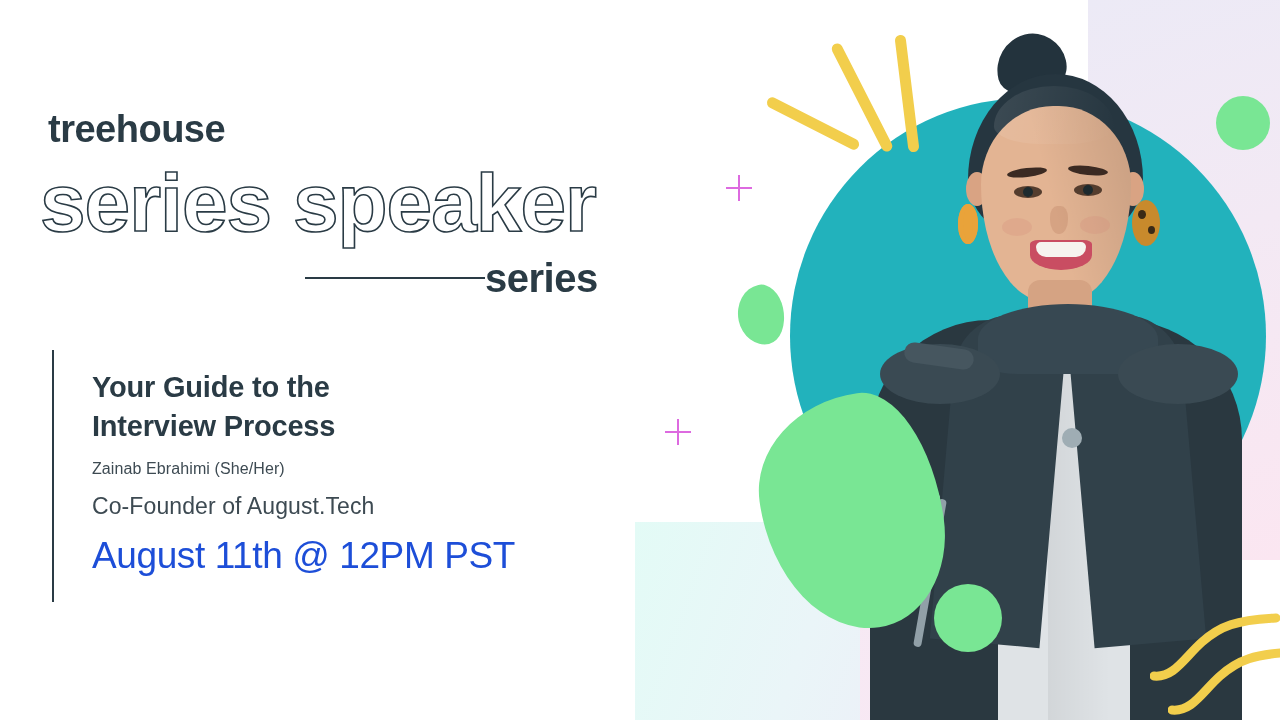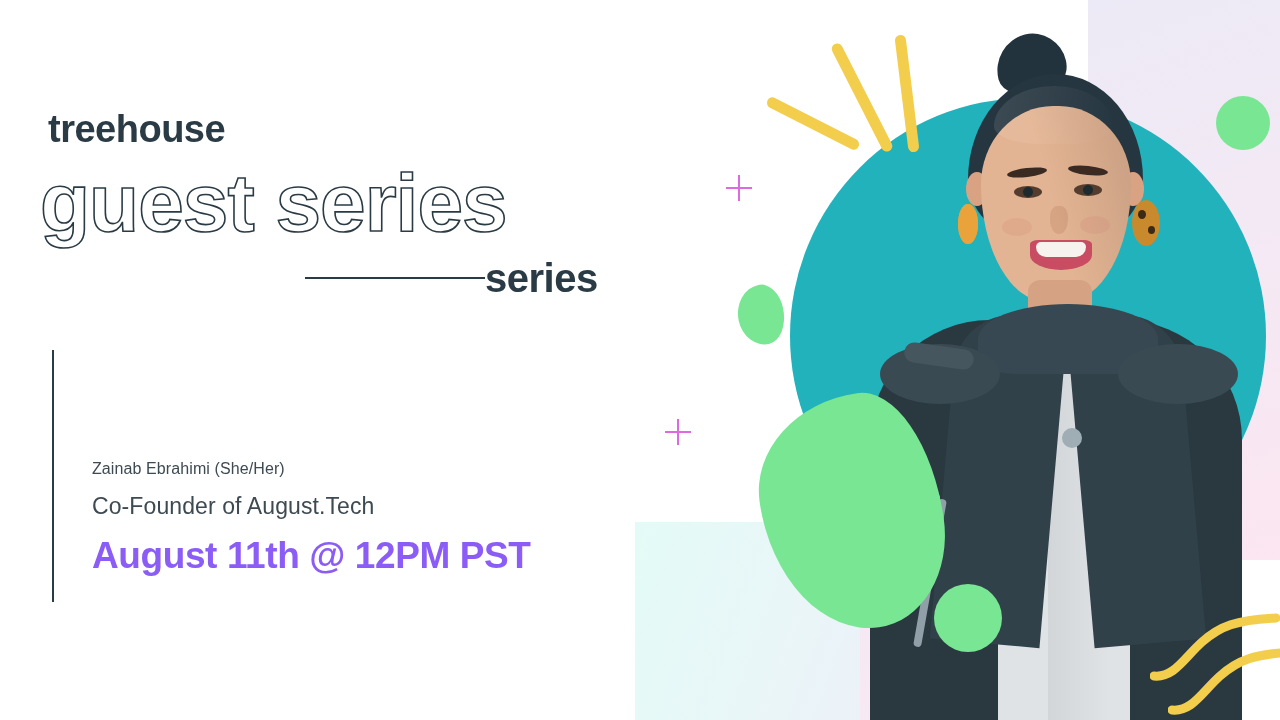--- a/index.html
+++ b/index.html
@@ -241,21 +241,21 @@
   .speaker-name{
     position:absolute; left:92px; top:460px;
     font-size:16px; font-weight:400; color:#3d4a52; letter-spacing:0.1px;
   }
   .speaker-role{
     position:absolute; left:92px; top:493px;
     font-size:23px; font-weight:400; color:#3d4a52; letter-spacing:0.1px;
   }
   .datetime{
     position:absolute; left:92px; top:535px;
-    font-size:37px; font-weight:700; color:#8b5cf6; letter-spacing:-0.4px;text-align:right;
+    font-size:37px; font-weight:400; color:#1d4ed8; letter-spacing:-0.4px;text-align:right;
   }
 </style>
 </head>
 <body>
 
 <div class="stage">
 
   <div class="panel panel-top-right"></div>
   <div class="panel panel-bottom-left"></div>
   <div class="panel panel-bottom-mid"></div>
@@ -322,26 +322,28 @@
     <span class="h"></span>
       <span class="v"></span>
   </div>
   <div class="plus plus-2">
     <span class="h"></span>
       <span class="v"></span>
   </div>
 
   <div class="brand">treehouse</div>
 
-  <div class="headline-outline">guest series</div>
+  <div class="headline-outline">series speaker</div>
 
   <div class="series-row">
     <div class="series-rule"></div>
     <div class="series-word">series</div>
   </div>
 
   <div class="vrule"></div>
 
+  <div class="talk-title">Your Guide to the
+Interview Process</div>
   <div class="speaker-name">Zainab Ebrahimi (She/Her)</div>
   <div class="speaker-role">Co-Founder of August.Tech</div>
   <div class="datetime">August 11th @ 12PM PST</div>
 
 </div>
 
 </body></html>

